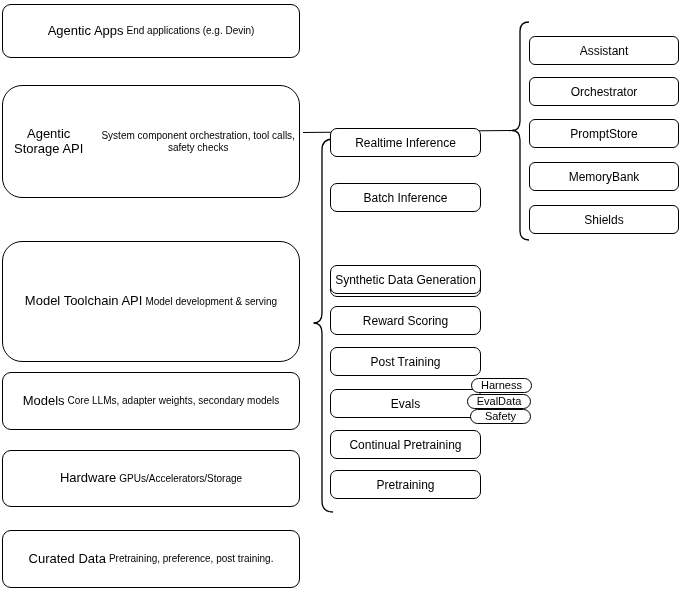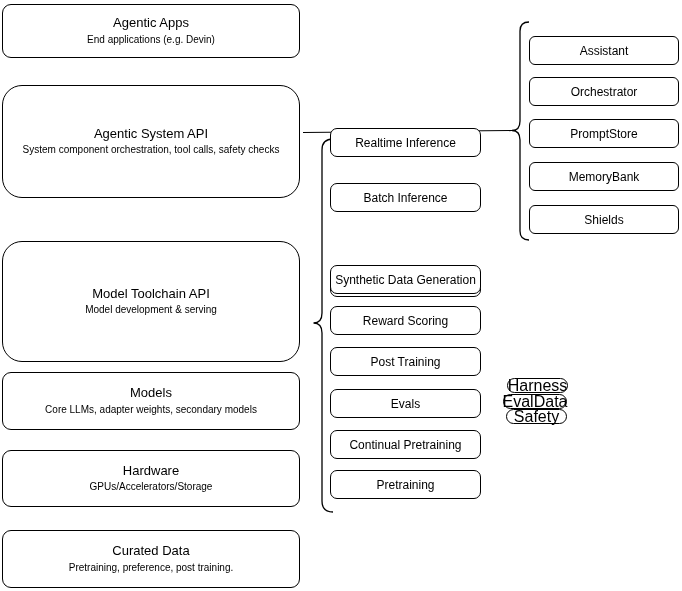--- a/index.html
+++ b/index.html
@@ -7,42 +7,42 @@
     position:relative;width:682px;height:591px;background:#ffffff;
     font-family:"Liberation Sans",sans-serif;color:#000;overflow:hidden;
   }
   #connector-layer{position:absolute;left:0;top:0;z-index:0;}
   .node{
     position:absolute;background:#ffffff;border:1.3px solid #000;
     box-sizing:border-box;display:flex;align-items:center;justify-content:center;
     text-align:center;z-index:1;
   }
   
-  .lbox{left:2px;width:298px;flex-direction:column;gap:3px;border-radius:9px;}
+  .lbox{left:2px;width:298px;gap:3px;border-radius:9px;}
   .lbox.big{border-radius:20px;}
   .lbox .t{font-size:13px;line-height:1.15;}
   .lbox .s{font-size:10px;line-height:1.2;}
   .l1{top:4px;height:54px;}
   .l2{top:85px;height:113px;}
   .l3{top:241px;height:121px;}
   .l4{top:372px;height:58px;}
   .l5{top:450px;height:57px;}
   .l6{top:530px;height:58px;}
   
   .mbox{left:330px;width:151px;height:29px;border-radius:7px;font-size:12px;white-space:nowrap;}
   .m1{top:128px;}.m2{top:183px;}.m3{top:224px;margin-top:44px;}.m4{top:265px;}.m5{top:306px;}
   .m6{top:347px;}.m7{top:389px;}.m8{top:430px;}.m9{top:470px;}
   
   .rbox{left:529px;width:150px;height:29px;border-radius:6px;font-size:12px;}
   .r1{top:36px;}.r2{top:77px;}.r3{top:119px;}.r4{top:162px;}.r5{top:205px;}
   
   .pill{
     position:absolute;background:#ffffff;border:1.3px solid #000;border-radius:8px;
-    font-size:16px;line-height:1;display:flex;align-items:center;justify-content:center;
-    box-sizing:border-box;z-index:2;white-space:nowrap;margin-left:36px;
+    font-size:11px;line-height:1;display:flex;align-items:center;justify-content:center;
+    box-sizing:border-box;z-index:2;white-space:nowrap;
   }
   .p1{left:471px;top:378px;width:61px;height:15px;}
   .p2{left:467px;top:394px;width:64px;height:15px;}
   .p3{left:470px;top:409px;width:61px;height:15px;}
 </style>
 </head>
 <body>
 
 <div id="canvas">
 
@@ -53,21 +53,21 @@
     <path d="M 333 139 Q 322 139 322 150 L 322 313 Q 322 323 313.5 323 Q 322 323 322 333 L 322 501 Q 322 512 333 512" stroke="#000" stroke-width="1.3" fill="none"></path>
 
     <path d="M 529 22 Q 520 22 520 31 L 520 121 Q 520 130.5 512 130.5 Q 520 130.5 520 140 L 520 231 Q 520 240 529 240" stroke="#000" stroke-width="1.3" fill="none"></path>
   </svg>
 
   <div class="node lbox l1">
     <div class="t">Agentic Apps</div>
     <div class="s">End applications (e.g. Devin)</div>
   </div>
   <div class="node lbox big l2">
-    <div class="t">Agentic System API</div>
+    <div class="t">Agentic Storage API</div>
     <div class="s">System component orchestration, tool calls, safety checks</div>
   </div>
   <div class="node lbox big l3">
     <div class="t">Model Toolchain API</div>
     <div class="s">Model development &amp; serving</div>
   </div>
   <div class="node lbox l4">
     <div class="t">Models</div>
     <div class="s">Core LLMs, adapter weights, secondary models</div>
   </div>

